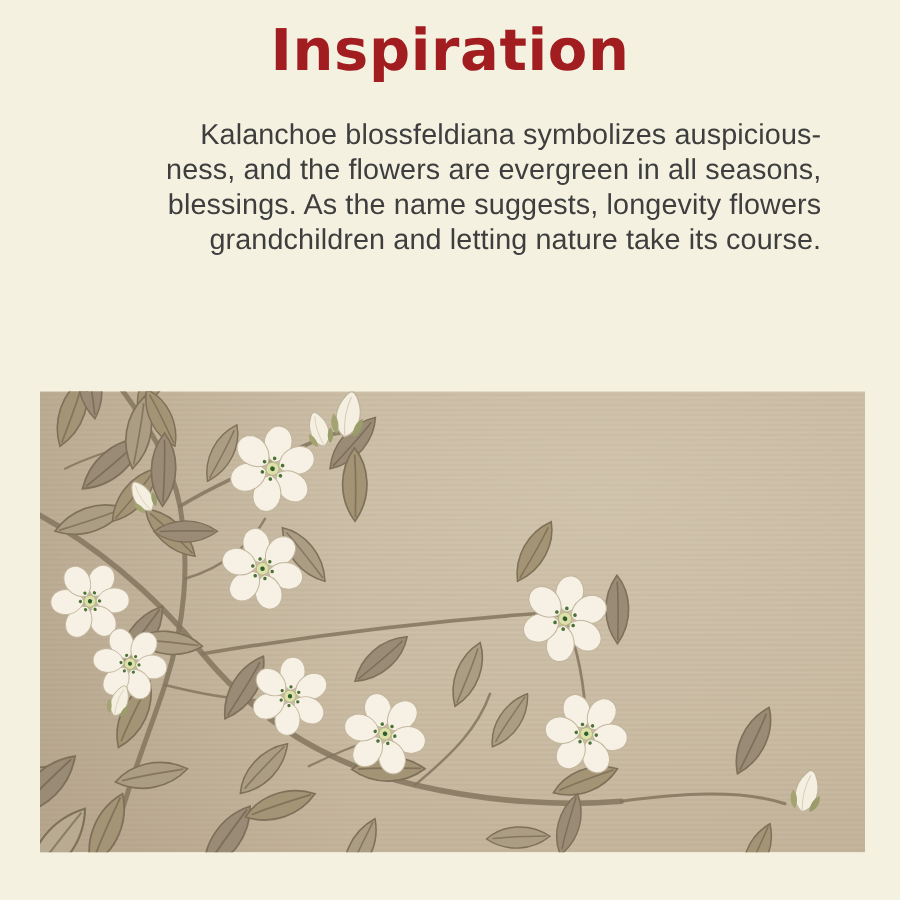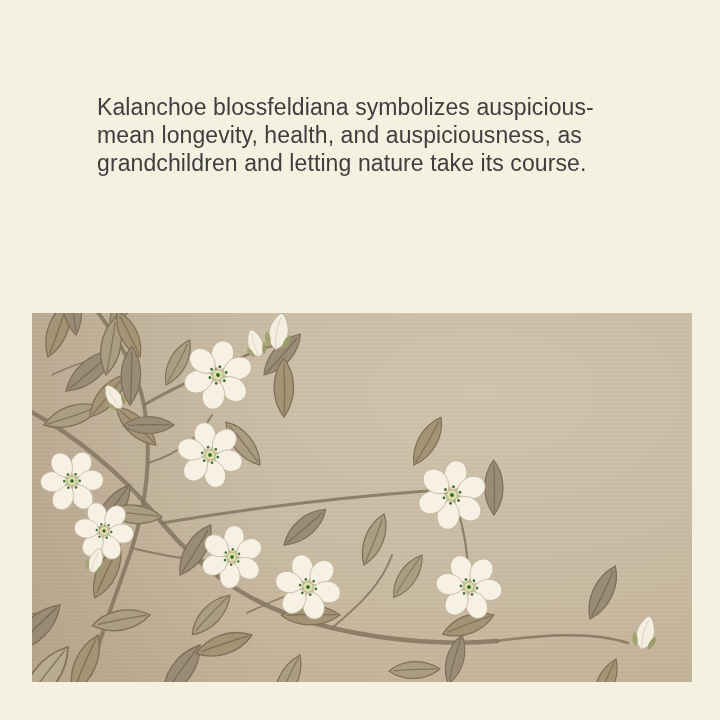--- a/index.html
+++ b/index.html
@@ -20,36 +20,38 @@
     letter-spacing:.5px;
     color:#a21d20;
     margin:0;
   }
   .intro{
     position:absolute;top:93px;left:97px;width:560px;
     font-size:23px;line-height:28px;
     color:#3e3e3e;
     letter-spacing:.1px;
   }
-  .intro .line{white-space:nowrap;}
+  .intro .line{white-space:nowrap;text-align:right;}
   .painting{
     position:absolute;top:313px;left:32px;width:660px;height:369px;
     overflow:hidden;
   }
   .painting svg{display:block;}
 </style>
 </head>
 <body style="background-color: rgb(244, 241, 224);">
 
 <div class="page">
 
+  <h1 class="title" style="color: rgb(162, 29, 32);">Inspiration</h1>
 
   <div class="intro" style="color: rgb(62, 62, 62);">
     <div class="line">Kalanchoe blossfeldiana symbolizes auspicious-</div>
-    <div class="line">mean longevity, health, and auspiciousness, as</div>
+    <div class="line">ness, and the flowers are evergreen in all seasons,</div>
+    <div class="line">blessings. As the name suggests, longevity flowers</div>
     <div class="line">grandchildren and letting nature take its course.</div>
   </div>
 
   <div class="painting" title="Traditional gongbi-style painting of white blossoms, buds and leafy branches on tan silk">
     <svg width="660" height="369" viewBox="0 0 660 369" xmlns="http://www.w3.org/2000/svg">
       <defs>
         <radialGradient id="bgGrad" cx="68%" cy="22%" r="100%">
           <stop offset="0" stop-color="#d0c3ac"></stop>
           <stop offset="0.55" stop-color="#c8b9a1"></stop>
           <stop offset="1" stop-color="#bfae95"></stop>

